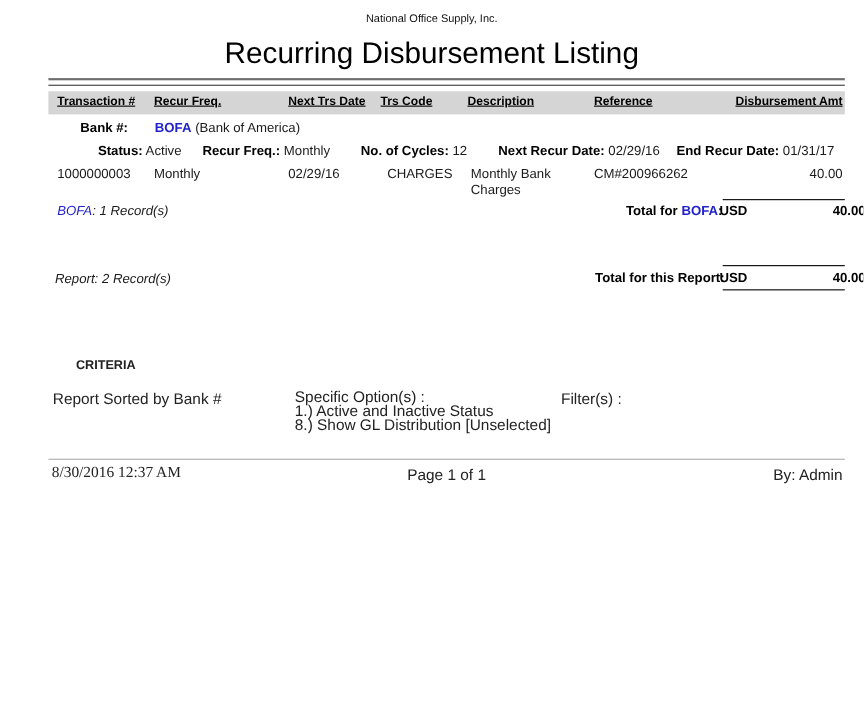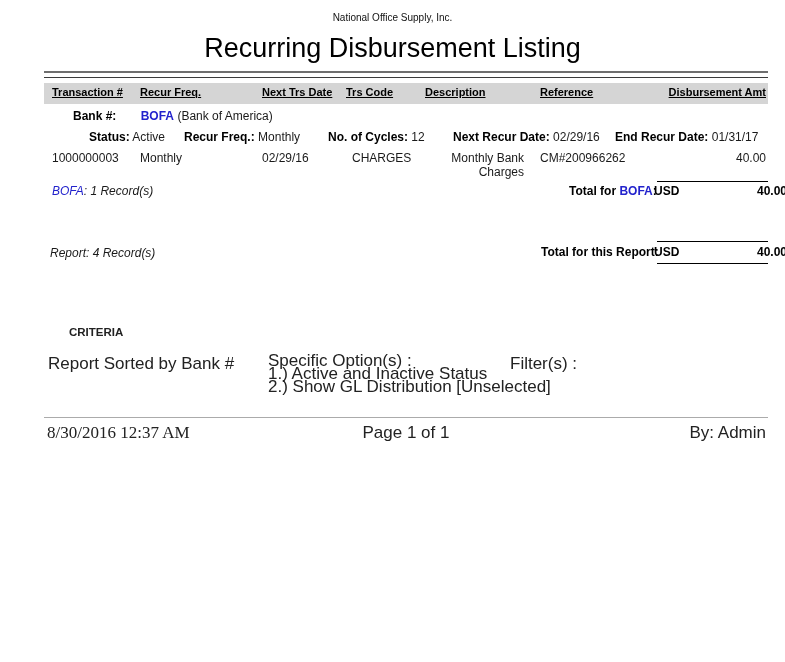--- a/index.html
+++ b/index.html
@@ -12,21 +12,21 @@
   .title{top:33px;left:0;width:785px;text-align:center;font-size:27px;color:#000;}
   .rule-double{top:71px;left:44px;width:724px;height:4px;border-top:2px solid #6f6f6f;border-bottom:1px solid #3b3b3b;}
   .col-bar{top:83px;left:44px;width:724px;height:21px;background:#d5d5d5;font-size:11px;font-weight:bold;color:#000;}
   .col-bar span{position:absolute;top:3px;text-decoration:underline;white-space:nowrap;}
   .c1{left:8px;} .c2{left:96px;} .c3{left:218px;} .c4{left:302px;} .c5{left:381px;} .c6{left:496px;}
   .c7{right:2px;text-align:right;}
   .b{font-weight:bold;color:#000;padding-left:21px;}
   .blue{color:#2222CC;}
   .it{font-style:italic;}
   .fs12{font-size:12px;}
-  .fs115{font-size:17px;}
+  .fs115{font-size:14px;}
   .wrapcell{white-space:normal;width:96px;line-height:14px;}
   .amtbox{left:648px;width:118px;text-align:right;}
   .hline{border-top:1px solid #000;height:0;}
   .footer-rule{top:417px;left:44px;width:724px;border-top:1px solid #ababab;height:0;}
   .crit-lines{line-height:13.2px;}
 </style>
 </head>
 <body>
 
 <div class="page">
@@ -71,48 +71,48 @@
   <div class="abs fs12" style="top:130px;left:594px;">
     <span class="b">End Recur Date:</span>
     <span>01/31/17</span>
   </div>
 
   <div>
     <div class="abs fs12" style="top:151px;left:52px;">1000000003</div>
     <div class="abs fs12" style="top:151px;left:140px;">Monthly</div>
     <div class="abs fs12" style="top:151px;left:262px;">02/29/16</div>
     <div class="abs fs12" style="top:151px;left:352px;">CHARGES</div>
-    <div class="abs fs12 wrapcell" style="top:151px;left:428px;text-align:right;">Monthly Bank Charges</div>
+    <div class="abs fs12 wrapcell" style="top:151px;left:428px;">Monthly Bank Charges</div>
     <div class="abs fs12" style="top:151px;left:540px;">CM#200966262</div>
     <div class="abs fs12 amtbox" style="top:151px;">40.00</div>
   </div>
 
   <div class="abs hline" style="top:181px;left:657px;width:111px;"></div>
   <div class="abs fs12 it" style="top:184px;left:52px;">
     <span class="blue" style="color: rgb(34, 34, 204);">BOFA</span><span>: 1 Record(s)</span>
   </div>
   <div class="abs fs12 b" style="top:184px;left:548px;">
     <span>Total for </span><span class="blue" style="color: rgb(34, 34, 204);">BOFA</span><span>:</span>
   </div>
   <div class="abs fs12 b" style="top:184px;left:633px;">USD</div>
   <div class="abs fs12 b amtbox" style="top:184px;">40.00</div>
 
-  <div class="abs fs12 it" style="top:246px;left:50px;">Report: 4 Record(s)</div>
+  <div class="abs fs12 it" style="top:246px;left:50px;">Report: 2 Record(s)</div>
   <div class="abs hline" style="top:241px;left:657px;width:111px;"></div>
   <div class="abs fs12 b" style="top:245px;left:520px;text-align:right;">Total for this Report:</div>
   <div class="abs fs12 b" style="top:245px;left:633px;">USD</div>
   <div class="abs fs12 b amtbox" style="top:245px;">40.00</div>
   <div class="abs hline" style="top:263px;left:657px;width:111px;"></div>
 
   <div class="abs b" style="top:326px;left:48px;font-size:11.5px;color:#222;">CRITERIA</div>
   <div class="abs fs115" style="top:354px;left:48px;color:#222;">Report Sorted by Bank #</div>
   <div class="abs fs115 crit-lines" style="top:354px;left:268px;color:#222;">
     <div>Specific Option(s) :</div>
     <div>1.) Active and Inactive Status</div>
-    <div>2.) Show GL Distribution [Unselected]</div>
+    <div>8.) Show GL Distribution [Unselected]</div>
   </div>
   <div class="abs fs115" style="top:354px;left:510px;color:#222;">Filter(s) :</div>
 
   <div class="abs footer-rule"></div>
   <div class="abs fs115" style="top:423px;left:47px;color:#222;font-family:Liberation Serif, serif;">8/30/2016 12:37 AM</div>
   <div class="abs fs115" style="top:423px;left:44px;width:724px;text-align:center;color:#222;">Page 1 of 1</div>
   <div class="abs fs115" style="top:423px;left:44px;width:722px;text-align:right;color:#222;">By: Admin</div>
 
 </div>
 

